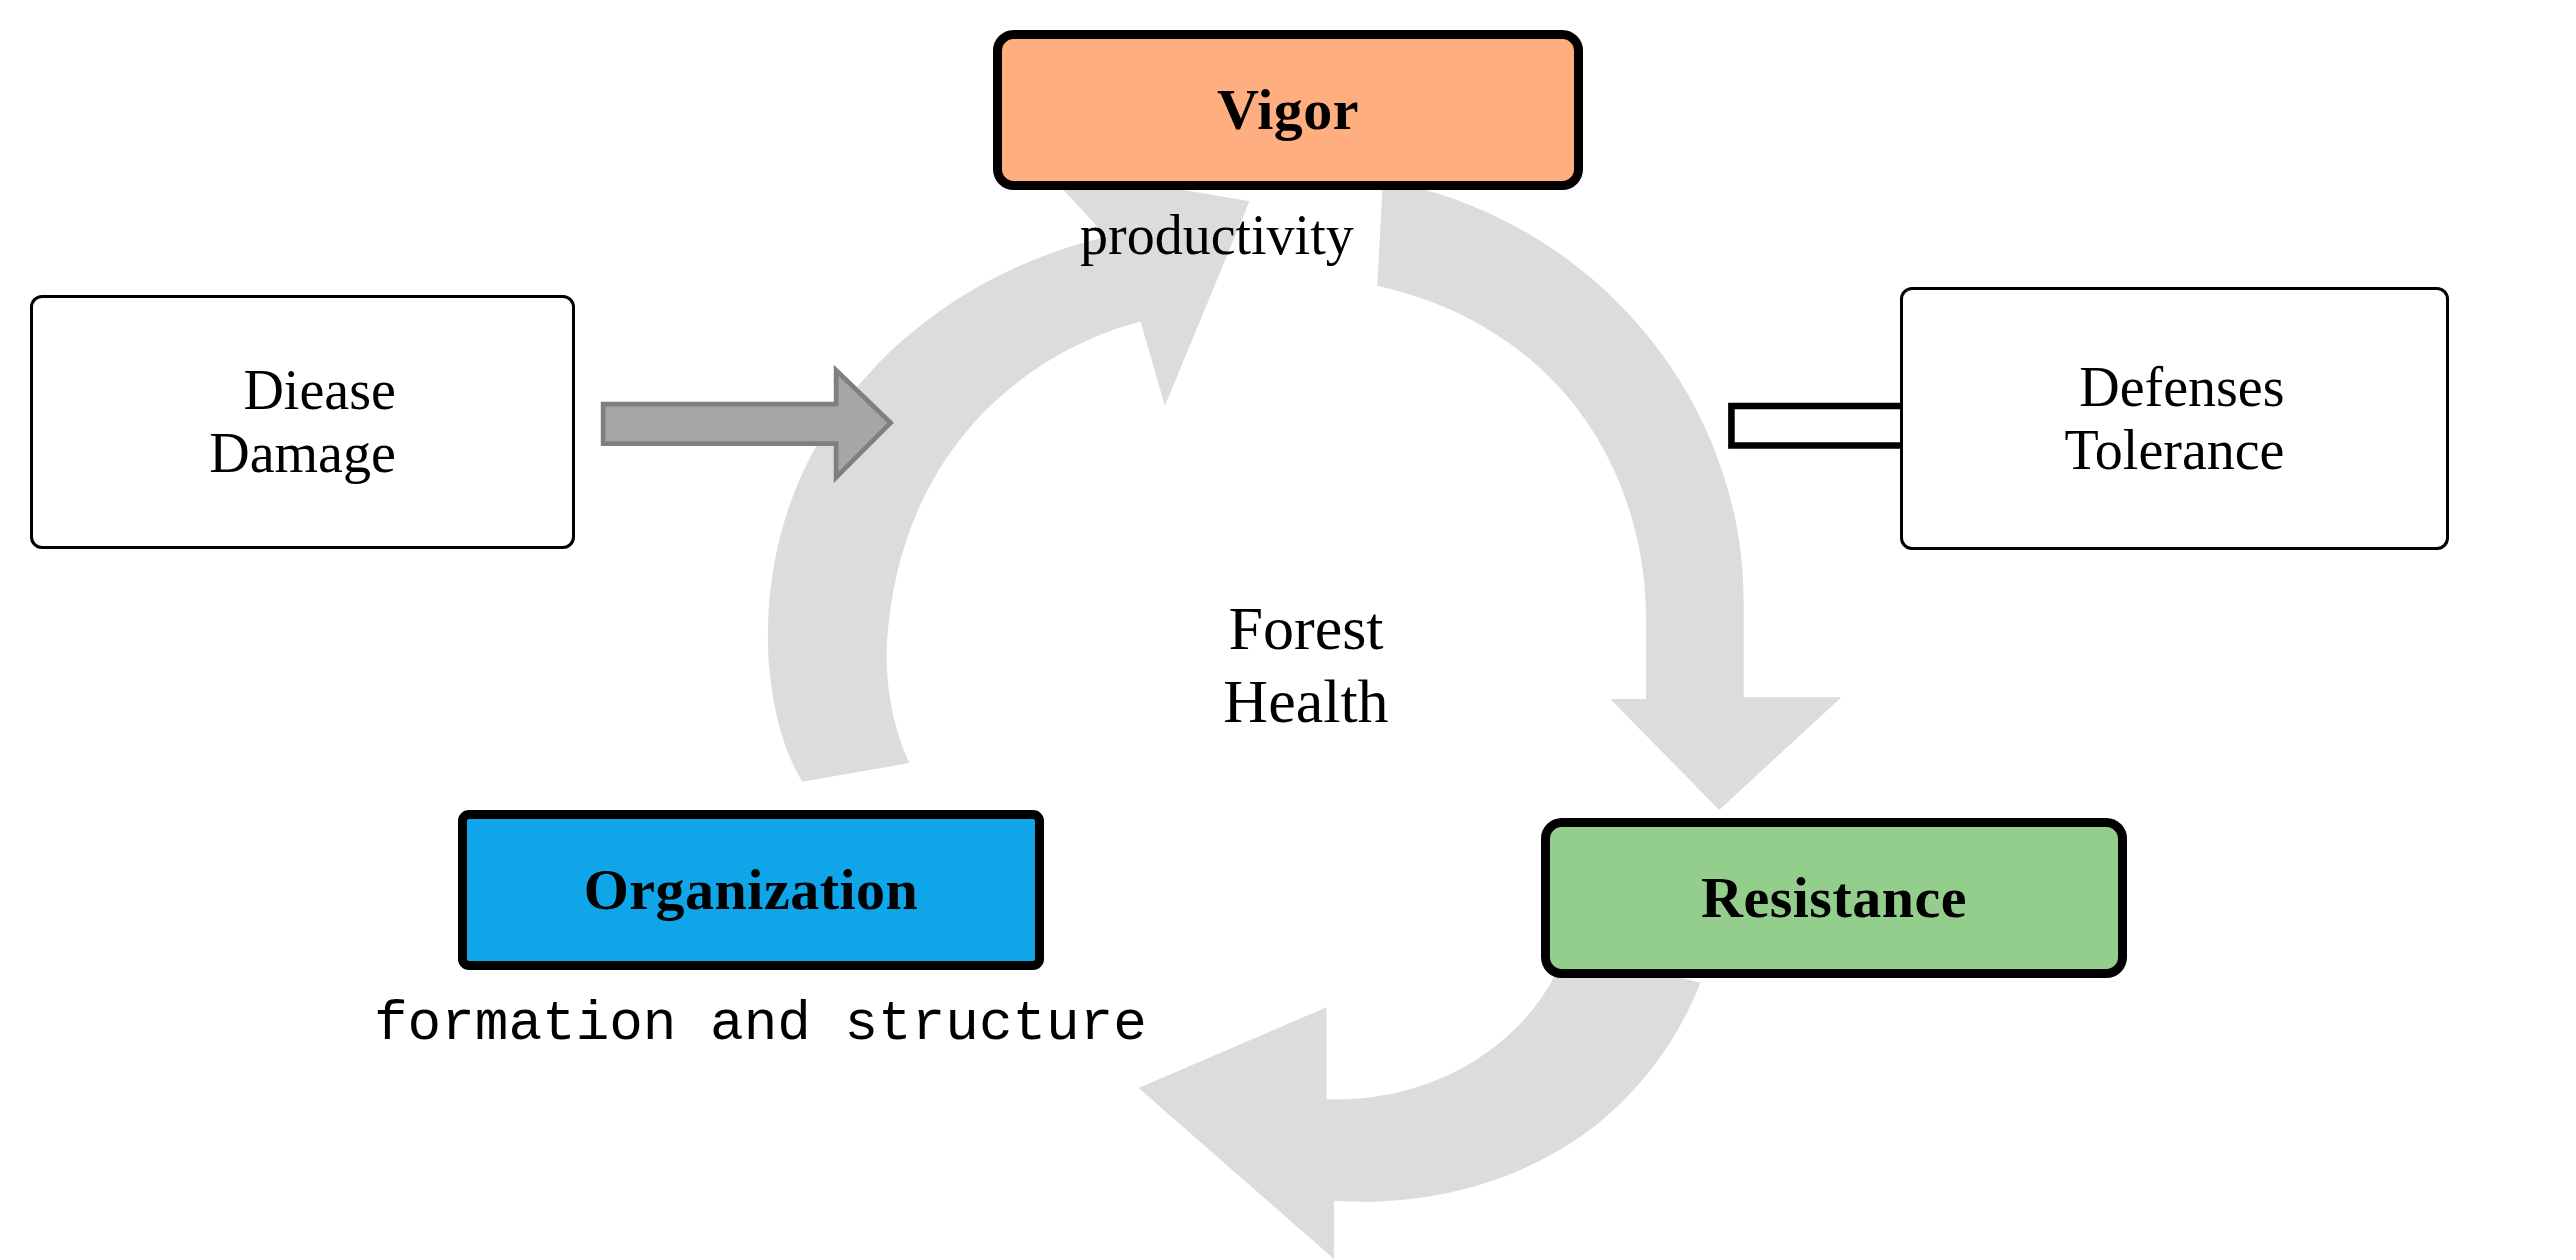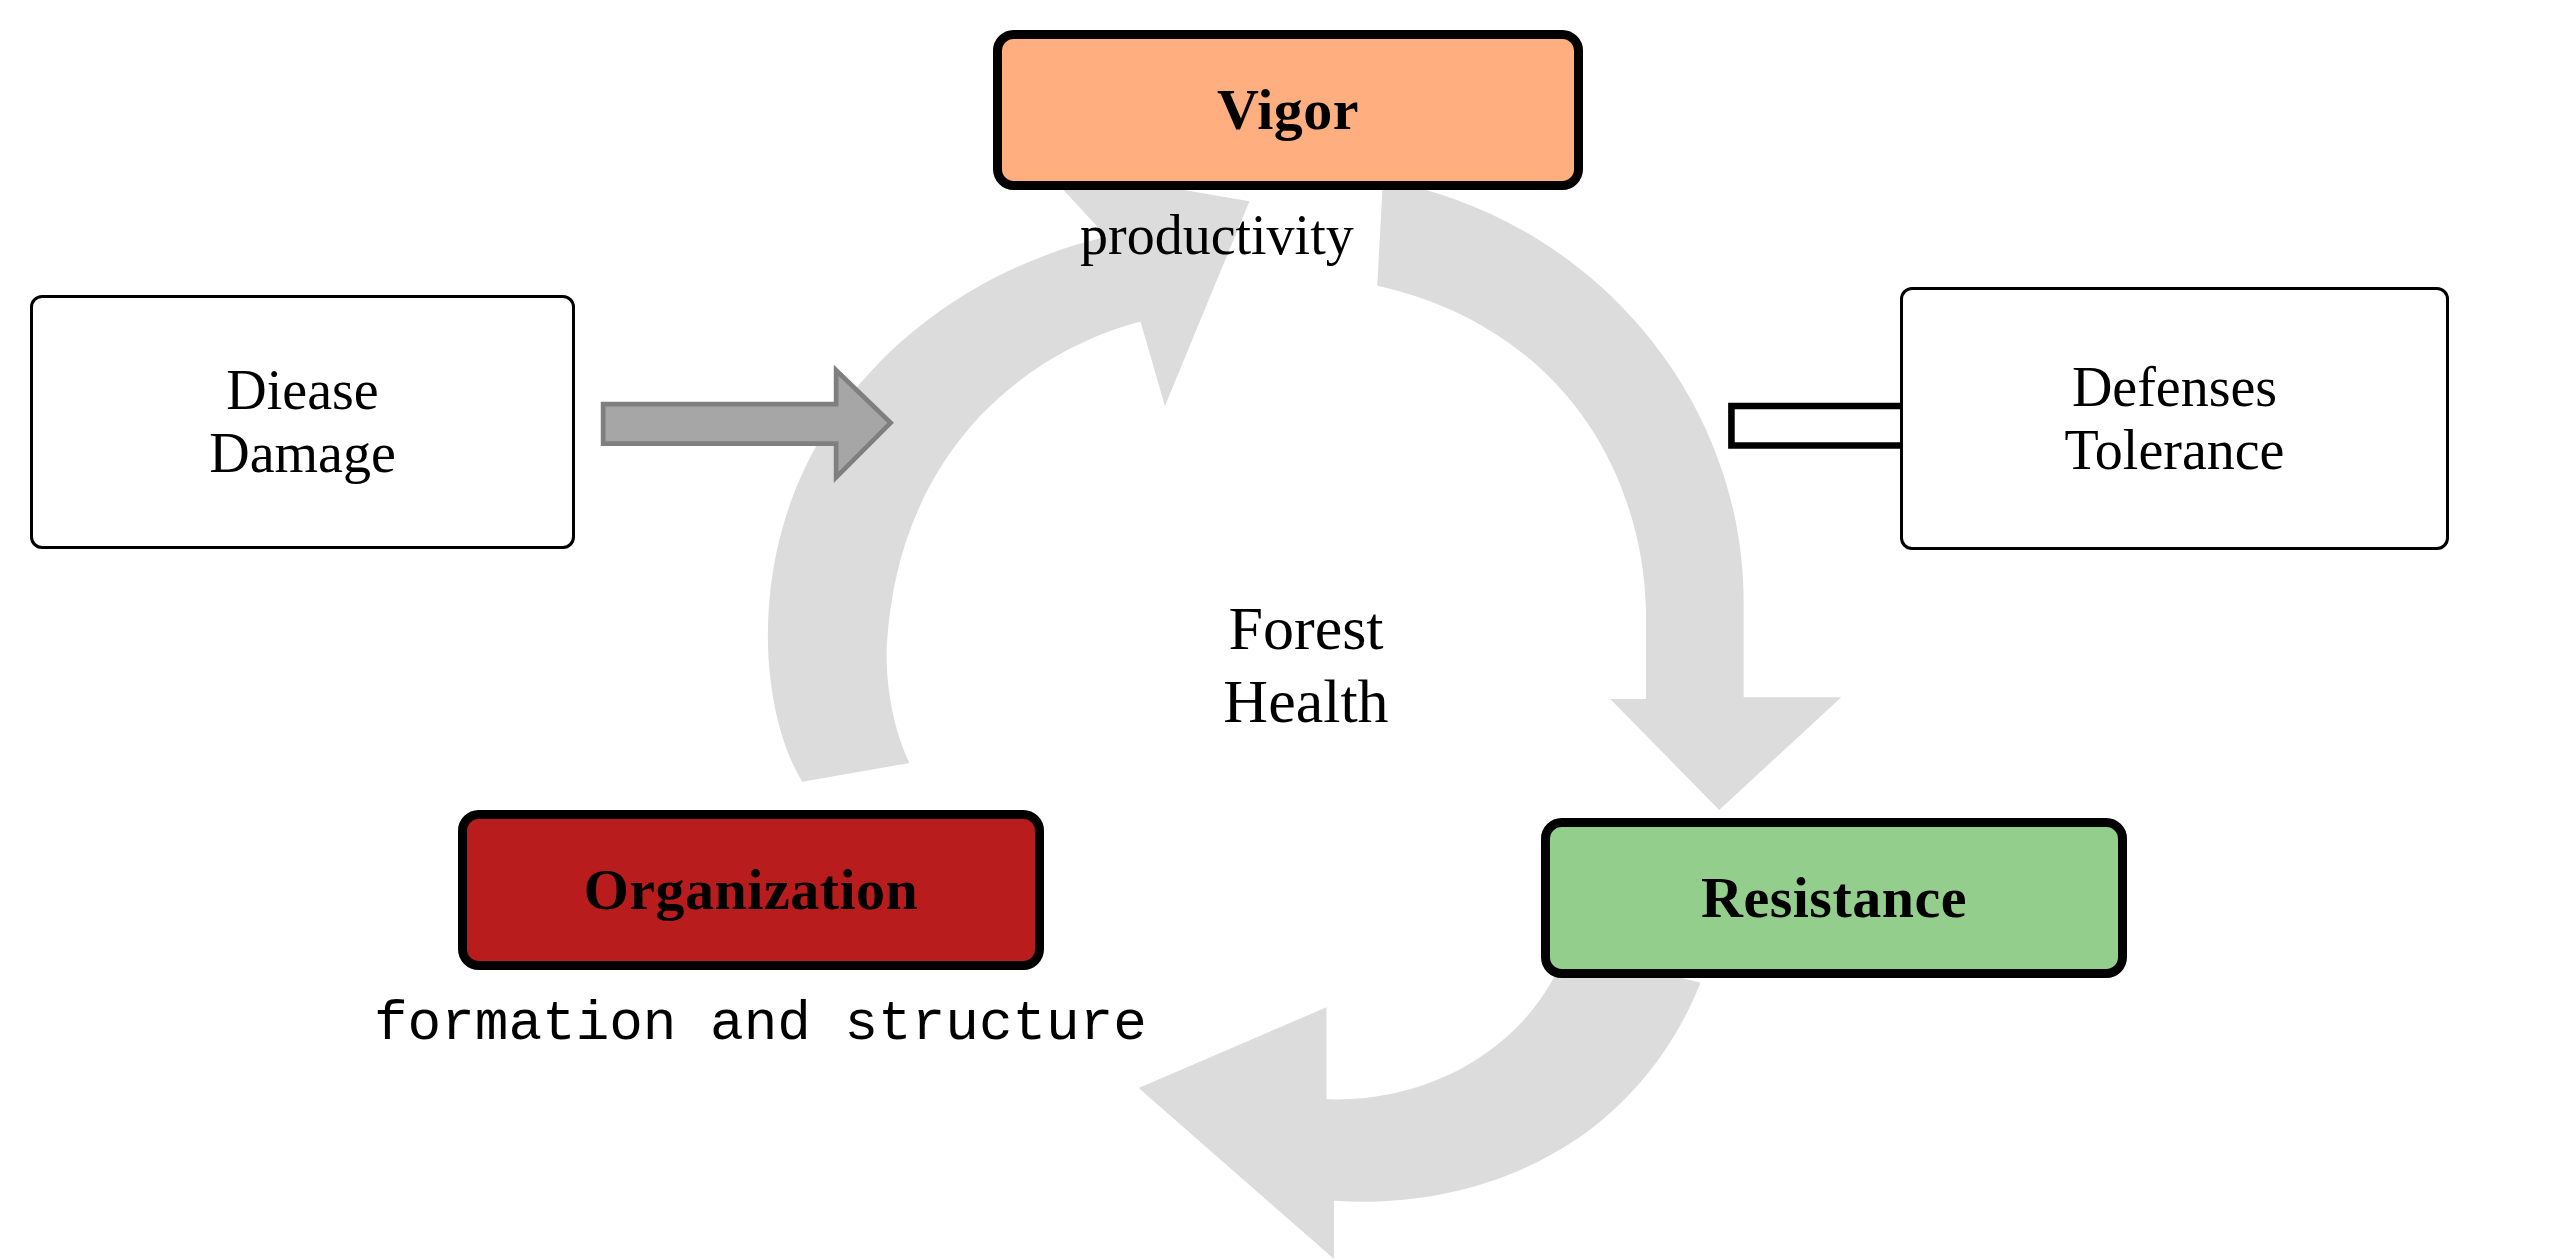--- a/index.html
+++ b/index.html
@@ -27,21 +27,21 @@
     height: 1261px;
   }
 
   
   .node {
     position: absolute;
     box-sizing: border-box;
     display: flex;
     align-items: center;
     justify-content: center;
-    text-align: center;
+    text-align: right;
     z-index: 5;
   }
   .node-label {
     display: block;
     line-height: 1.12;
     white-space: pre-line;
   }
 
   
   .node-thick {
@@ -171,21 +171,21 @@
                L 2035 474
                L 1843 474
                Z" fill="#FFFFFF" stroke="#000000" stroke-width="7" stroke-linejoin="miter"></path>
     </g>
   </svg>
 
   <div class="node node-thick" id="node-vigor" style="background:#FFAF7F;">
     <span class="node-label">Vigor</span>
   </div>
 
-  <div class="node node-thick" id="node-organization" style="background:#b91c1c;">
+  <div class="node node-thick" id="node-organization" style="background:#0ea5e9;border-radius:11px;">
     <span class="node-label">Organization</span>
   </div>
 
   <div class="node node-thick" id="node-resistance" style="background:#94CE8D;margin-top:8px;">
     <span class="node-label">Resistance</span>
   </div>
 
   <div class="node node-thin" id="node-disease">
     <span class="node-label">Diease
 Damage</span>

